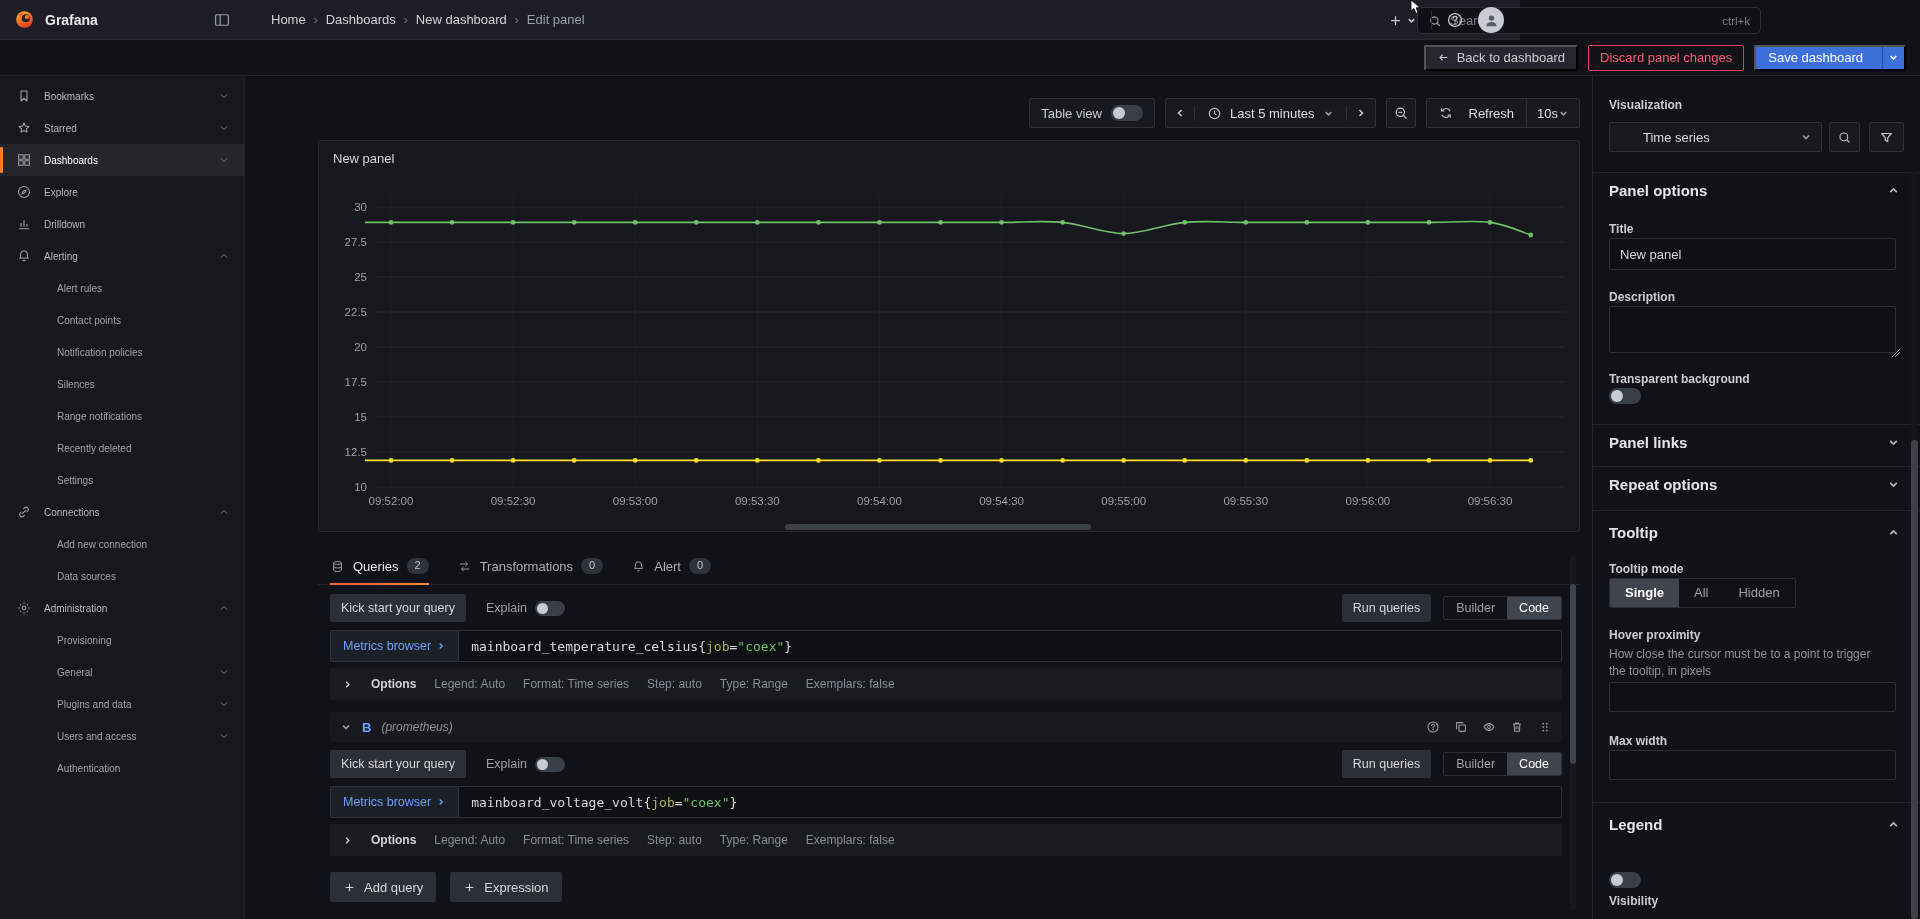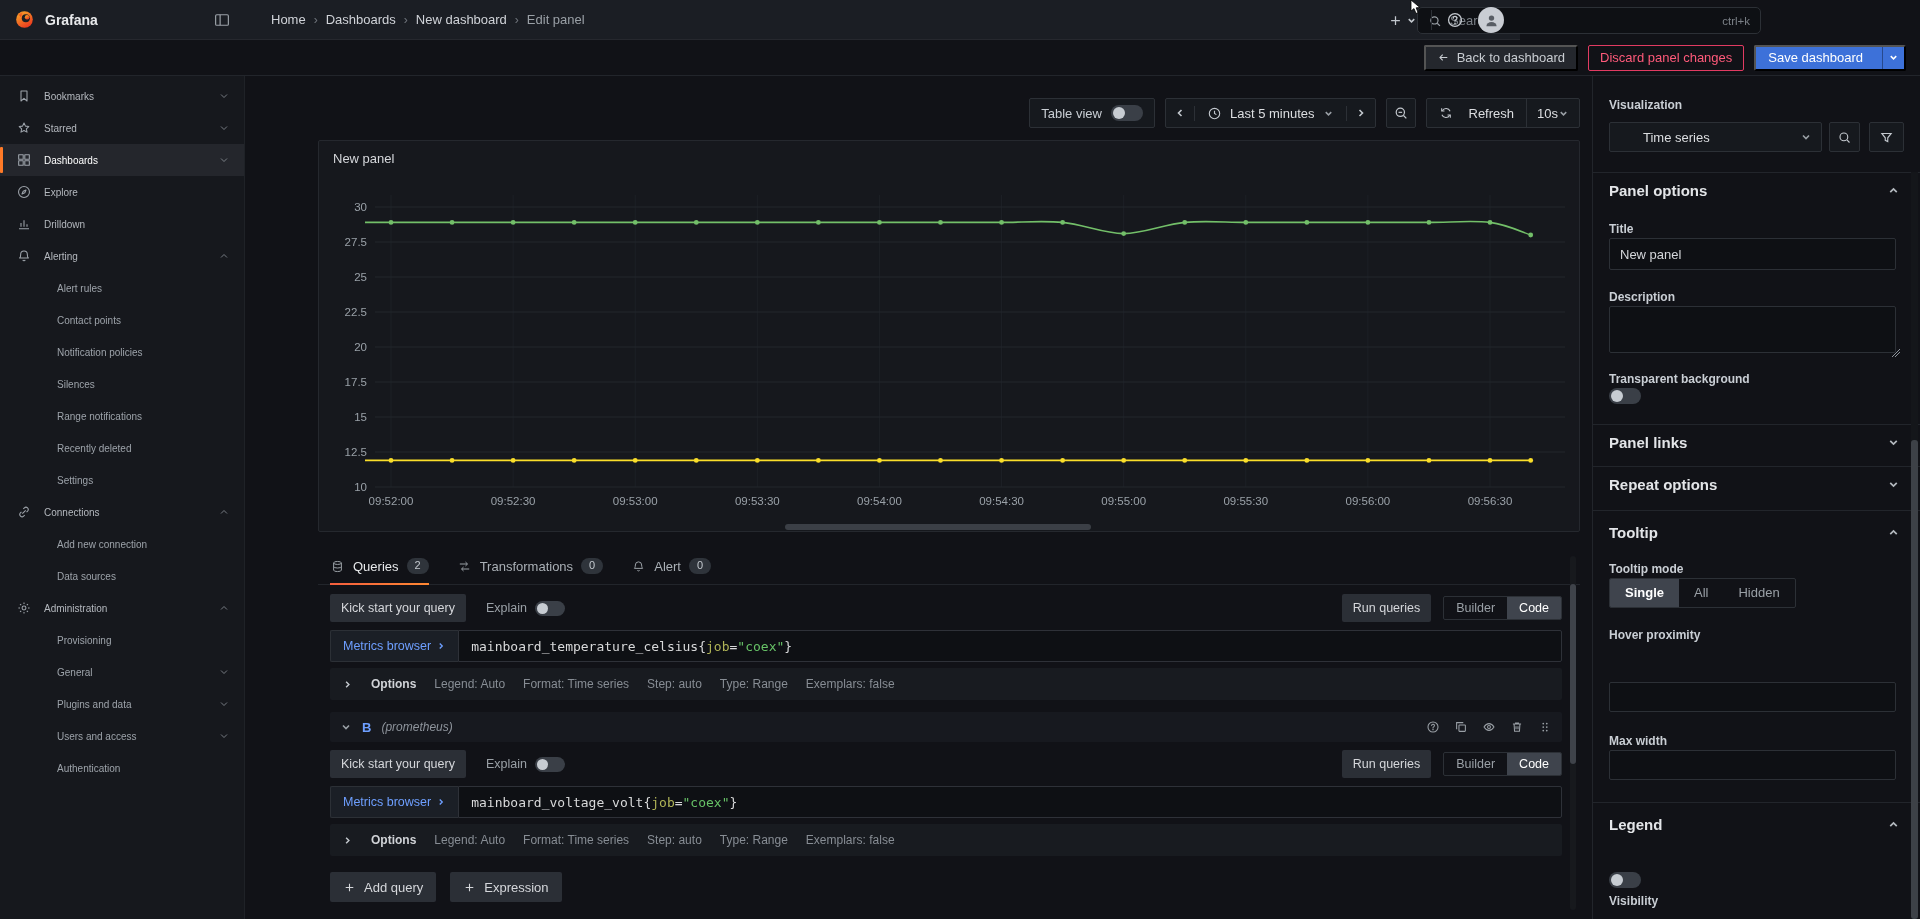--- a/index.html
+++ b/index.html
@@ -854,20 +854,21 @@
           </svg>
         </span>
     </div>
     <div class="op-label" style="top:486px">Tooltip mode</div>
     <div class="seg-modes" style="top:502px" id="tooltip-modes">
         <span class="sel">Single</span>
         <span>All</span>
         <span>Hidden</span>
       </div>
     <div class="op-label" style="top:552px">Hover proximity</div>
+    <div class="op-sub" style="top:570px">How close the cursor must be to a point to trigger the tooltip, in pixels</div>
     <input class="op-input" style="top: 606px; height: 30px;">
     <div class="op-label" style="top:658px">Max width</div>
     <input class="op-input" style="top: 674px; height: 30px;">
 
     <div class="op-div" style="top:726px"></div>
     <div class="op-sect" style="top:740px">
       <span>Legend</span>
       <span class="icon schev">
         <svg viewBox="0 0 12 12" fill="none" stroke="currentColor" stroke-width="1.6">
             <path d="M3 7.5 L6 4.5 L9 7.5"></path>

